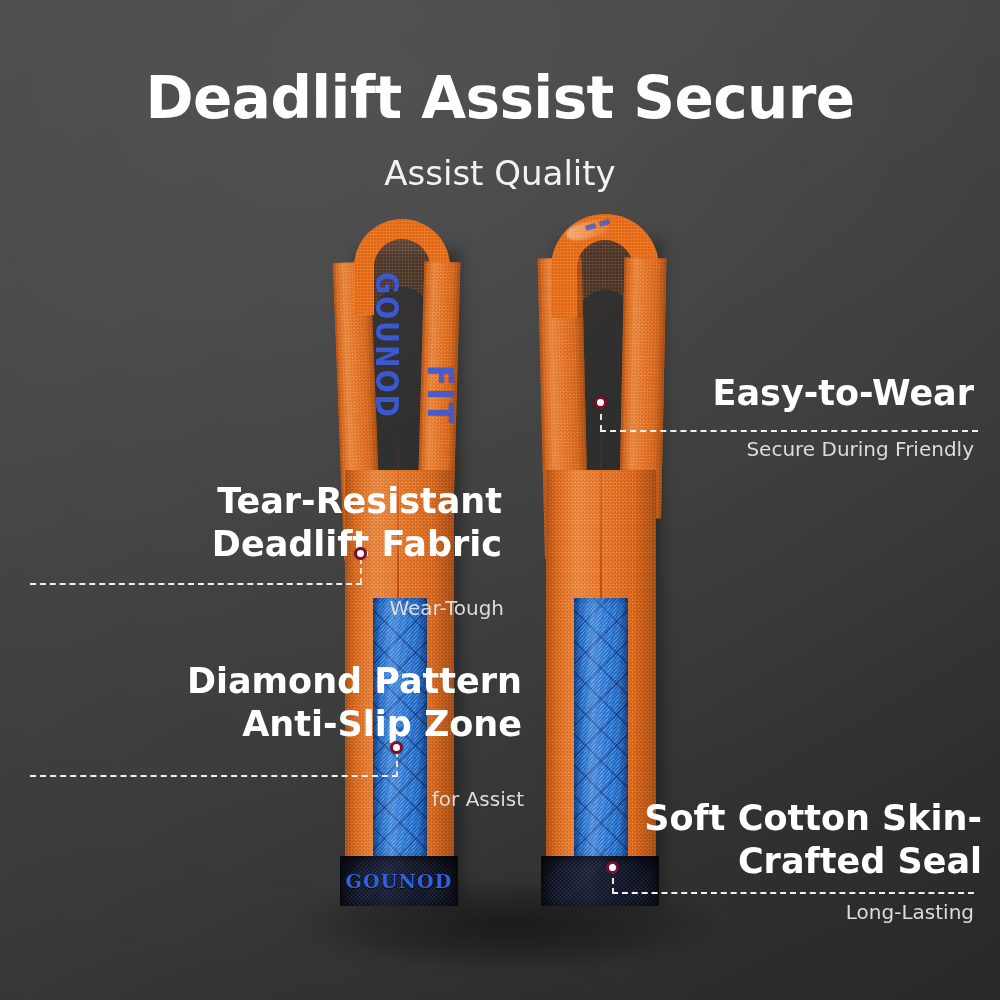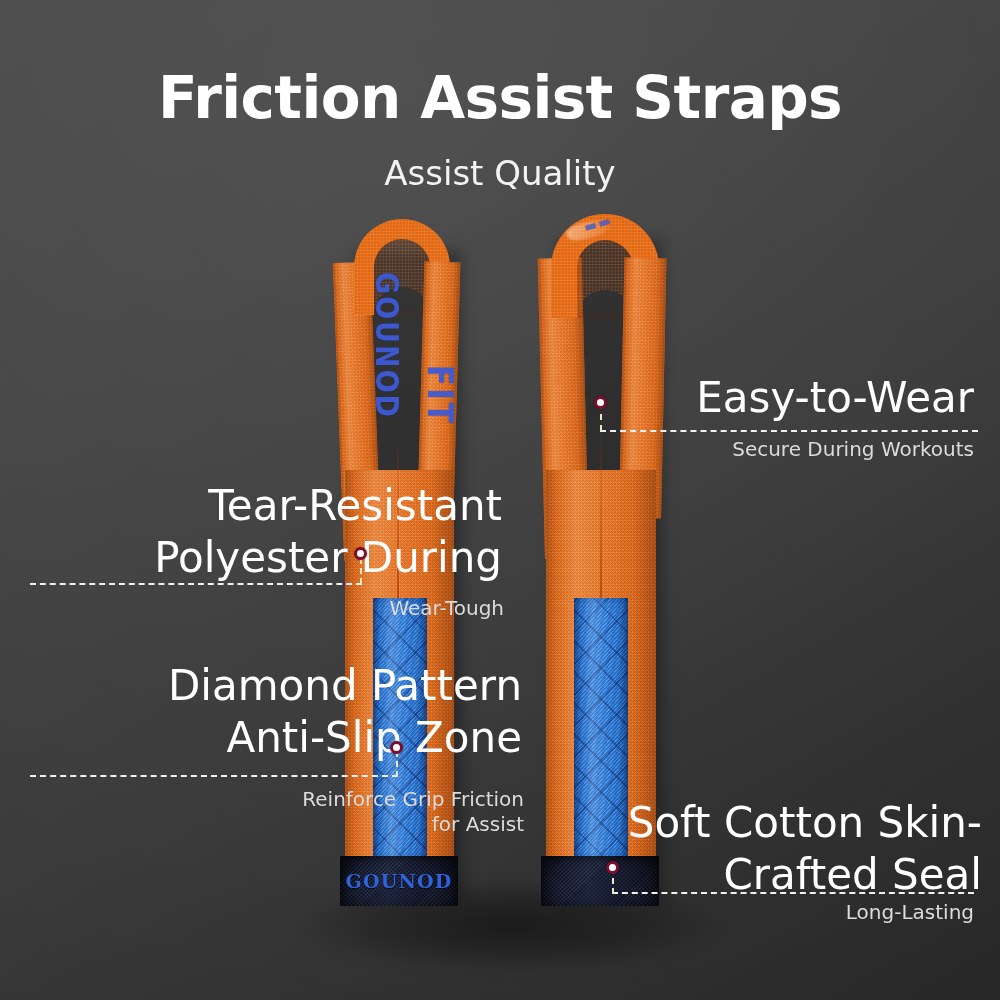--- a/index.html
+++ b/index.html
@@ -47,23 +47,23 @@
     font-size: 34px;
     line-height: 1.1;
     font-weight: normal;
     white-space: nowrap;
   }
 
   
   .anno { position: absolute; }
   .anno .head {
     color: #ffffff;
-    font-size: 42px;
+    font-size: 35px;
     line-height: 1.24;
-    font-weight: normal;
+    font-weight: bold;
     white-space: nowrap;
   }
   .anno .sub {
     color: #dcdcdc;
     font-size: 20px;
     line-height: 1.26;
     font-weight: normal;
     white-space: nowrap;
   }
   .anno.right { text-align: right; }
@@ -215,21 +215,21 @@
     position: absolute;
     background: rgba(0,0,0,0.30);
     filter: blur(7px);
   }
 </style>
 </head>
 <body>
 
 <div id="stage">
 
-  <div class="title">Friction Assist Straps</div>
+  <div class="title">Deadlift Assist Secure</div>
   <div class="subtitle">Assist Quality</div>
 
   <div class="prod-shadow" style="left:300px; top:880px; width:420px; height:90px;"></div>
   <div class="strap-shadow" style="left:356px; top:250px; width:106px; height:650px;"></div>
   <div class="strap-shadow" style="left:557px; top:240px; width:106px; height:660px;"></div>
 
   <div class="strap-group" style="left:0; top:0; width:1000px; height:1000px;">
 
     <div class="webbing" style="left:344px; top:262px; width:38px; height:300px;
                 border-radius:0 0 4px 4px;
@@ -329,43 +329,42 @@
     </div>
   </div>
 
   <div class="anno right" style="right:26px; top:372px; width:520px;">
     <div class="head">Easy-to-Wear</div>
   </div>
   <div class="rule" style="left:600px; top:430px; width:378px;"></div>
   <div class="rule-v" style="left:600px; top:403px; height:28px;"></div>
   <div class="pin" style="left:594px; top:396px;"></div>
   <div class="anno right" style="right:26px; top:437px; width:520px;">
-    <div class="sub">Secure During Workouts</div>
+    <div class="sub">Secure During Friendly</div>
   </div>
 
   <div class="anno left" style="left:22px; top:480px; width:480px;">
     <div class="head">Tear-Resistant</div>
-    <div class="head">Polyester During</div>
+    <div class="head">Deadlift Fabric</div>
   </div>
   <div class="rule" style="left:30px; top:583px; width:332px;"></div>
   <div class="rule-v" style="left:360px; top:558px; height:26px; border-left-color:#efe3c8;"></div>
   <div class="pin" style="left:354px; top:547px;"></div>
   <div class="anno left" style="left:24px; top:596px; width:480px;">
     <div class="sub">Wear-Tough</div>
   </div>
 
   <div class="anno left" style="left:22px; top:660px; width:500px;">
     <div class="head">Diamond Pattern</div>
     <div class="head">Anti-Slip Zone</div>
   </div>
   <div class="rule" style="left:30px; top:775px; width:368px;"></div>
   <div class="rule-v" style="left:396px; top:751px; height:26px;"></div>
   <div class="pin" style="left:390px; top:741px;"></div>
   <div class="anno left" style="left:24px; top:787px; width:500px;">
-    <div class="sub">Reinforce Grip Friction</div>
     <div class="sub">for Assist</div>
   </div>
 
   <div class="anno right" style="right:18px; top:797px; width:520px;">
     <div class="head">Soft Cotton Skin-</div>
     <div class="head">Crafted Seal</div>
   </div>
   <div class="rule" style="left:612px; top:892px; width:362px;"></div>
   <div class="rule-v" style="left:612px; top:868px; height:26px;"></div>
   <div class="pin" style="left:606px; top:861px;"></div>

